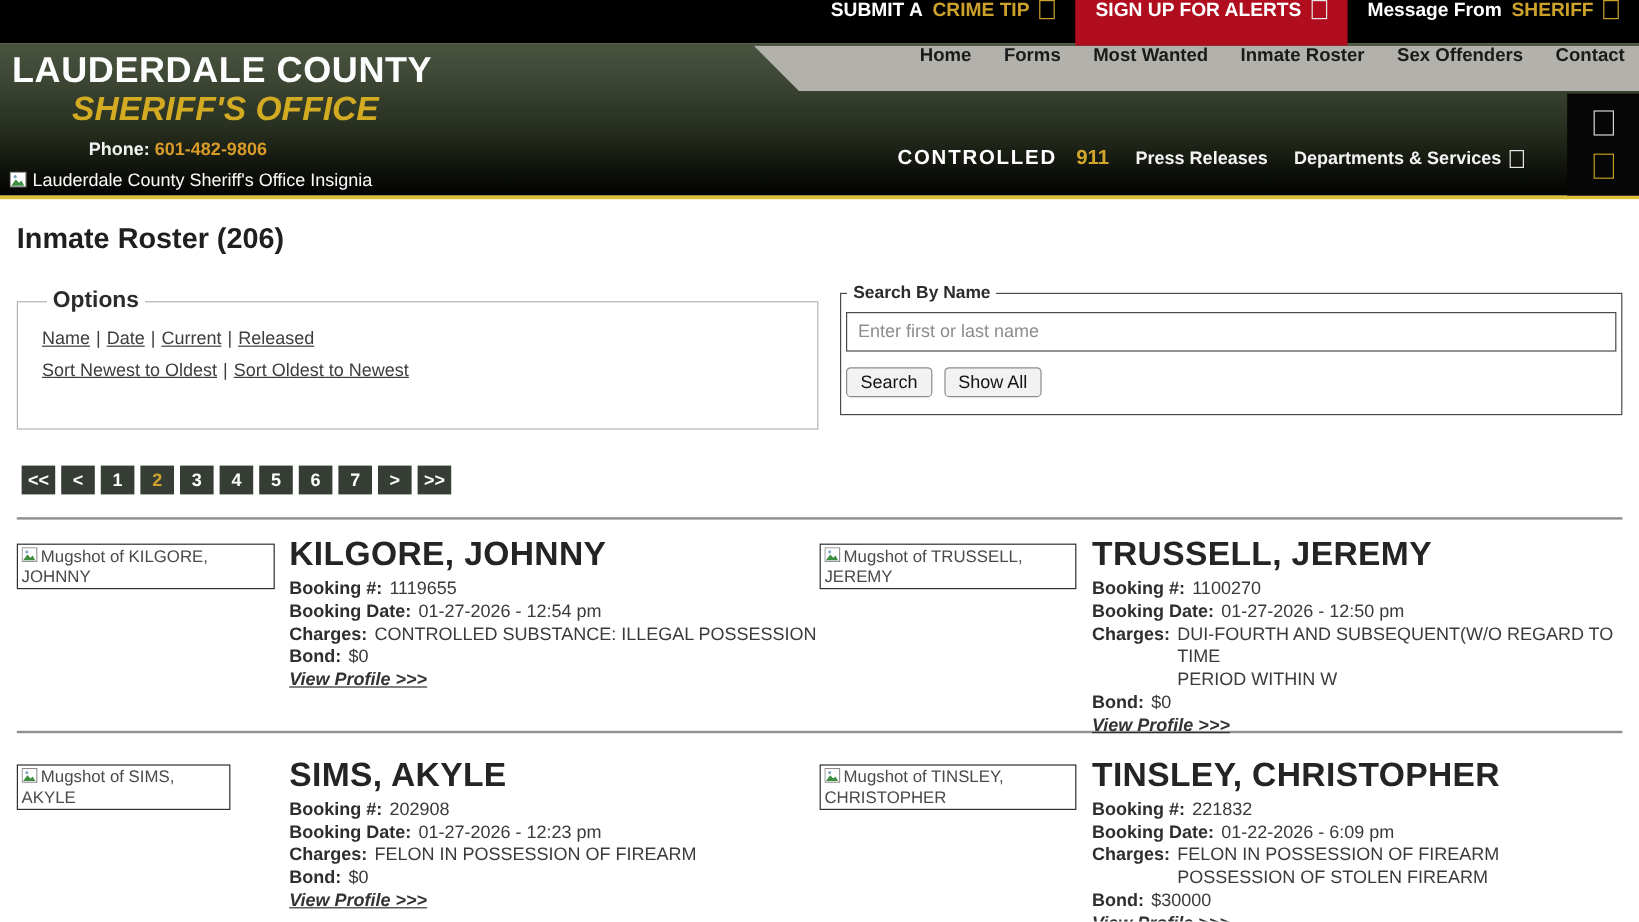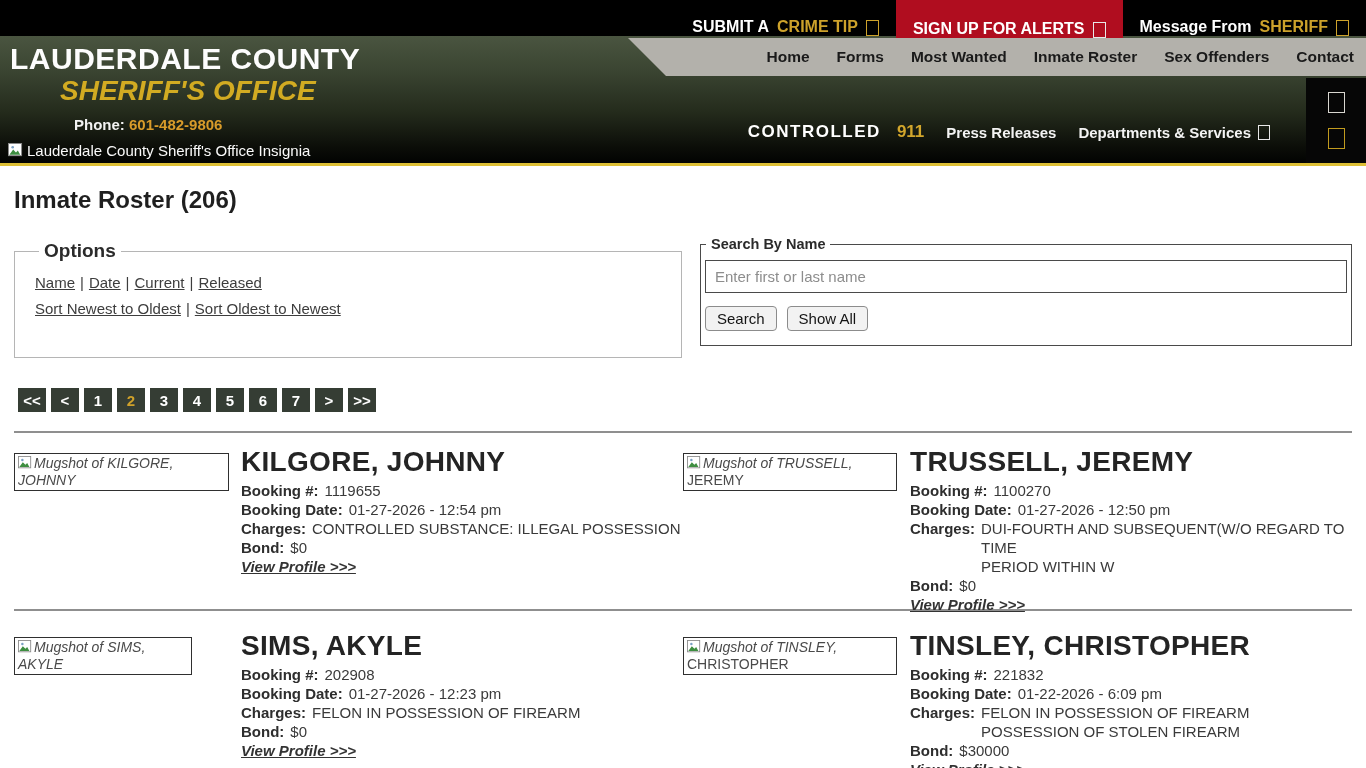--- a/index.html
+++ b/index.html
@@ -4,34 +4,34 @@
 <style>
   html,body{margin:0;padding:0;}
   body{
     width:1366px;height:768px;position:relative;overflow:hidden;
     background:#fff;font-family:"Liberation Sans",sans-serif;
     -webkit-font-smoothing:antialiased;
   }
   
   .topbar{position:absolute;top:0;left:0;width:1366px;height:36px;background:#000;
     display:flex;justify-content:flex-end;align-items:center;z-index:6;}
-  .tb-item{color:#fff;font-size:16px;font-weight:bold;display:flex;align-items:flex-end;
+  .tb-item{color:#fff;font-size:16px;font-weight:bold;display:flex;align-items:flex-start;
     gap:8px;padding:0 17px;height:36px;cursor:pointer;white-space:nowrap;}
   .tb-red{background:#b00d1f;height:38px;align-self:flex-start;}
   .accent{color:#cda22b;}
   .box-glyph{display:inline-block;width:11px;height:14px;border:1px solid #cda22b;}
   .box-glyph.white{border-color:#e8e8e8;}
 
   
   .header{position:absolute;top:36px;left:0;width:1366px;height:130px;box-sizing:border-box;
     background:linear-gradient(to bottom,#4a5540 0%,#3a4431 28%,#242b1c 60%,#0b0d08 88%,#020302 100%);
     border-bottom:3px solid #ddbf35;z-index:5;}
   .graynav{position:absolute;top:2px;left:600px;width:766px;height:38px;background:#b3b1ab;
     clip-path:polygon(28px 0,766px 0,766px 100%,66px 100%);
-    display:flex;align-items:center;justify-content:flex-end;gap:27px;
+    display:flex;justify-content:flex-end;gap:27px;
     padding-right:12px;box-sizing:border-box;}
   .navlink{font-size:15.5px;font-weight:bold;color:#1a1a1a;cursor:pointer;white-space:nowrap;}
   .brand{position:absolute;left:10px;top:6px;}
   .county{font-size:30px;font-weight:bold;color:#fdfdfd;letter-spacing:.5px;line-height:34px;}
   .office{font-size:28px;font-weight:bold;color:#d2ab22;margin:2px 0 0 50px;line-height:26px;font-style:italic;}
   .phone{margin:12px 0 0 64px;font-size:15px;font-weight:bold;color:#f2f2f2;}
   .phone .num{color:#d89b2a;}
   .subnav{position:absolute;right:96px;top:86px;display:flex;align-items:center;gap:22px;white-space:nowrap;}
   .emg{color:#fff;font-weight:bold;font-size:17px;letter-spacing:1.5px;}
   .e911{color:#d2a62c;font-weight:bold;font-size:17px;margin-left:-6px;}
@@ -73,21 +73,21 @@
 
   
   .inmate{position:absolute;display:flex;align-items:flex-start;}
   .pos0{left:14px;top:448px;}
   .pos1{left:683px;top:448px;}
   .pos2{left:14px;top:632px;}
   .pos3{left:683px;top:632px;}
   .mugcol{width:227px;flex:0 0 227px;padding-top:5px;box-sizing:border-box;}
   .mug{border:1px solid #2f2f2f;background:#fff;padding:1px 3px;font-size:14px;color:#4a4a4a;
     box-sizing:border-box;cursor:pointer;line-height:17px;}
-  .mug .l1{display:inline;font-style:italic;}
+  .mug .l1{display:inline;}
   .mug .l2{display:block;}
   .mug .l2:empty{display:none;}
   .mug .bimg{display:inline-block;vertical-align:-2px;margin-right:2px;}
   .w215{width:215px;}.w214{width:214px;}.w178{width:178px;}
   .det h2{margin:0 0 5px;font-size:28px;font-weight:bold;color:#242424;letter-spacing:.3px;line-height:28px;}
   .drow{font-size:15px;line-height:19px;color:#3a3a3a;display:flex;gap:6px;}
   .drow b{color:#2e2e2e;white-space:nowrap;}
   .clines{display:flex;flex-direction:column;}
   .cline:empty{display:none;}
   .vp{font-size:15px;font-weight:bold;font-style:italic;text-decoration:underline;color:#333;

